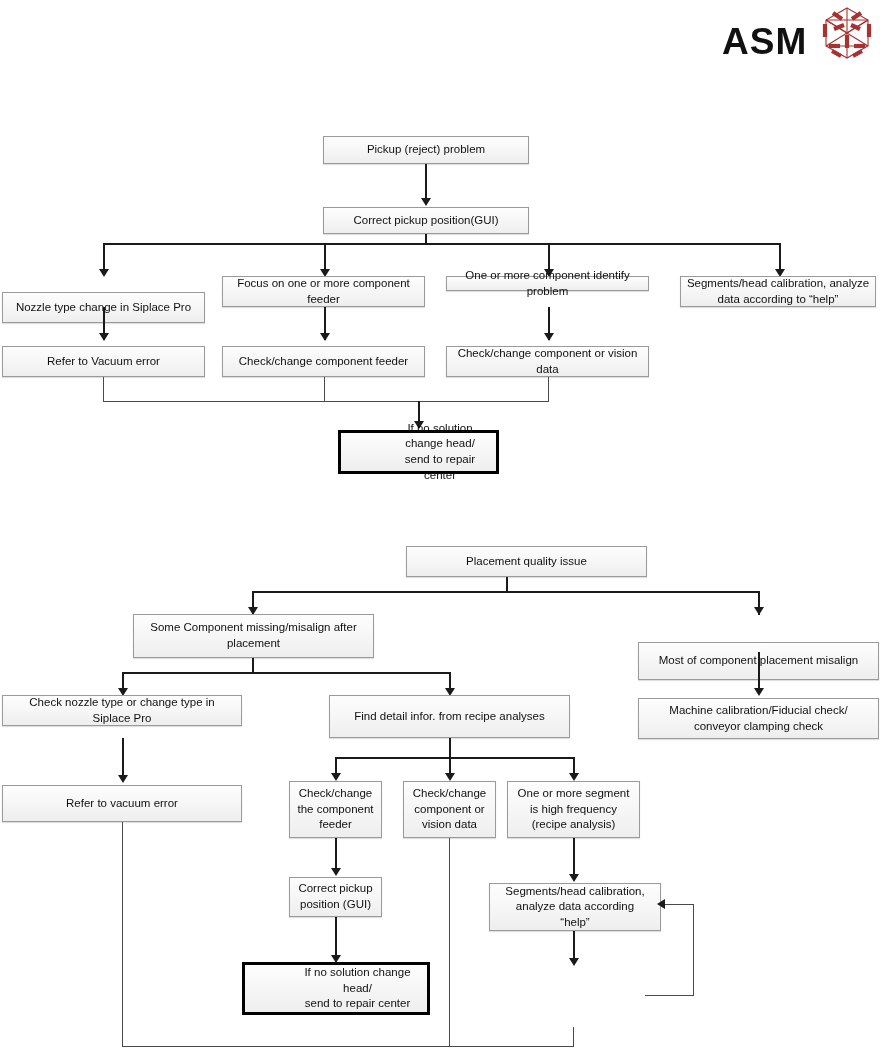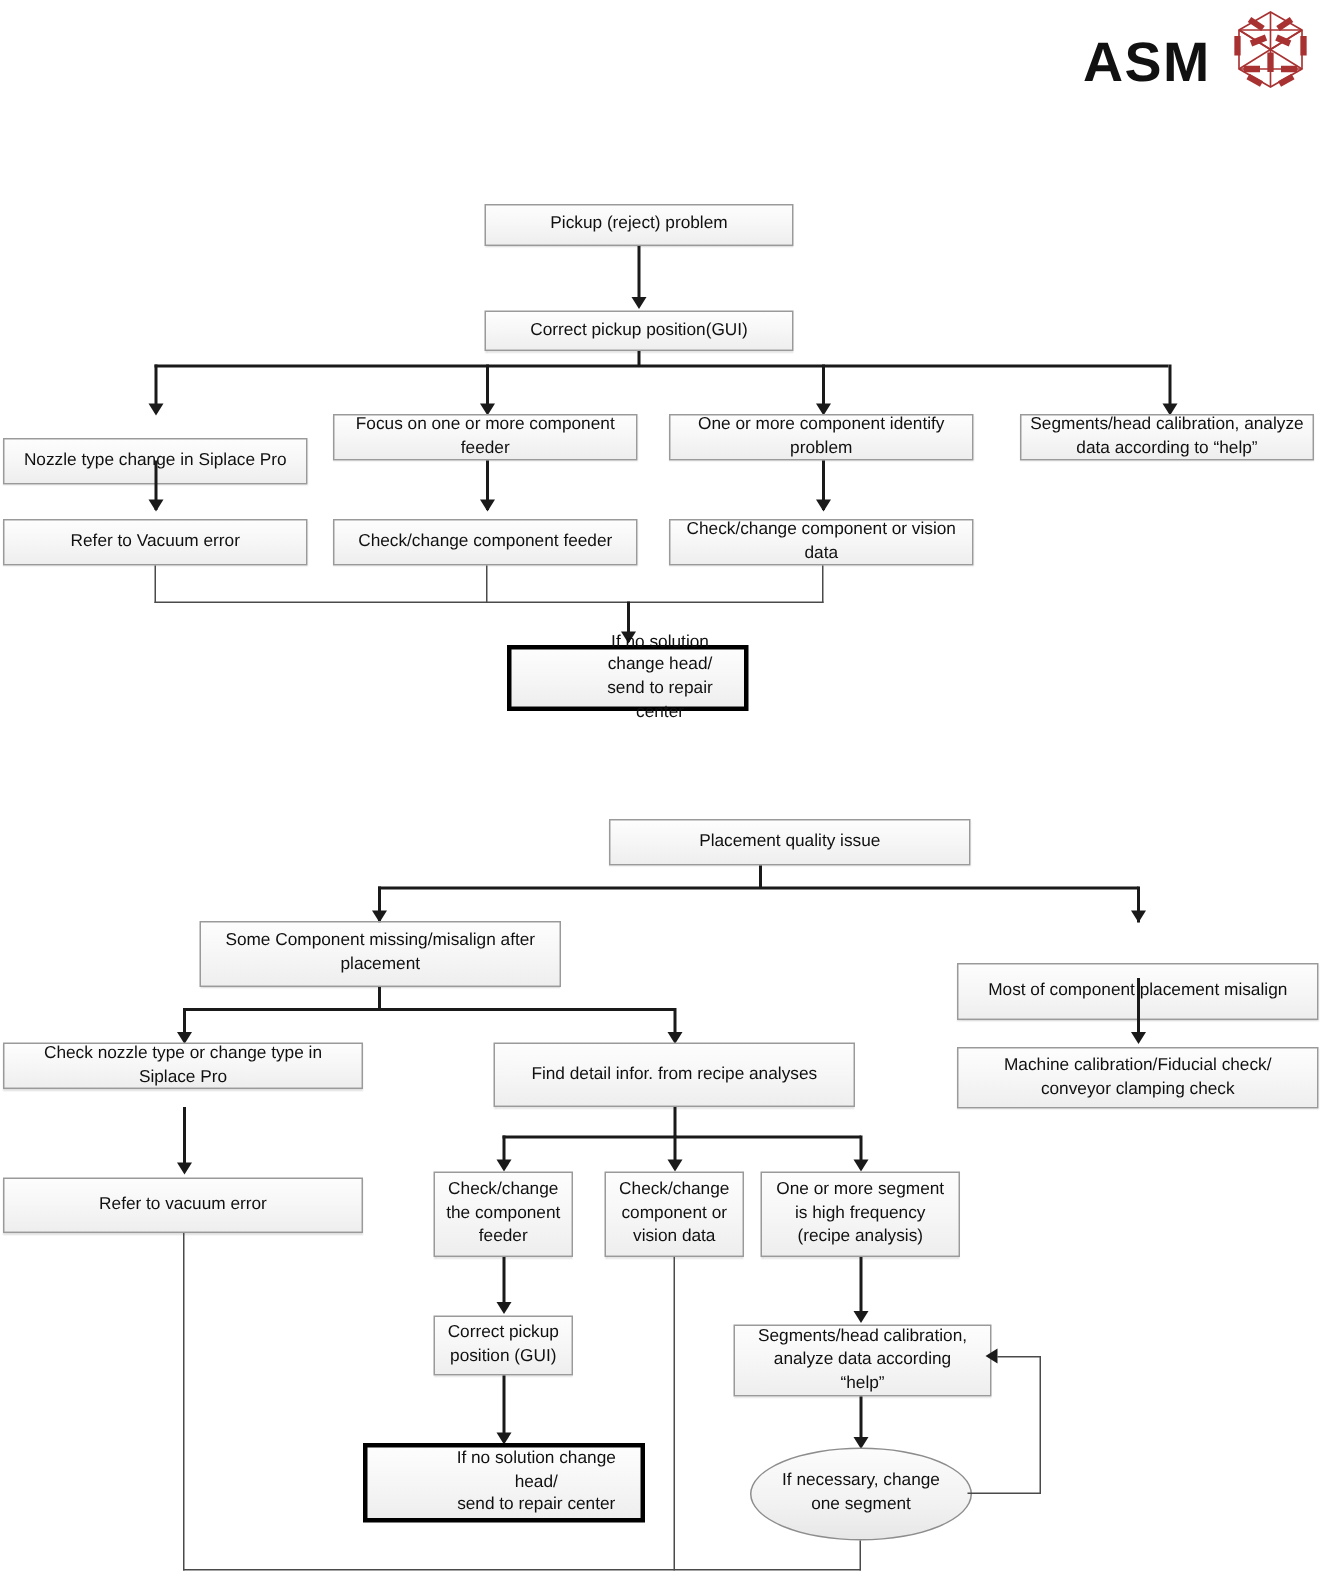--- a/index.html
+++ b/index.html
@@ -143,21 +143,21 @@
   <div class="vline" style="left:779px;top:243px;height:32px;"></div>
   <div class="arrowhead" style="left:775px;top:269px;"></div>
 
   <div class="node" style="left:2px;top:276px;width:203px;height:31px;margin-top:16px;">
     <span>Nozzle type change in Siplace Pro</span>
   </div>
   <div class="node" style="left:222px;top:276px;width:203px;height:31px;">
     <span>Focus on one or more component
 feeder</span>
   </div>
-  <div class="node" style="left:446px;top:276px;width:203px;height:31px;">
+  <div class="node" style="left:446px;top:276px;width:203px;height:15px;">
     <span>One or more component identify
 problem</span>
   </div>
   <div class="node" style="left:680px;top:276px;width:196px;height:31px;">
     <span>Segments/head calibration, analyze
 data according to “help”</span>
   </div>
 
   <div class="vline" style="left:103px;top:307px;height:33px;"></div>
   <div class="arrowhead" style="left:99px;top:333px;"></div>
@@ -278,24 +278,20 @@
   <div class="vline" style="left:573px;top:838px;height:42px;"></div>
   <div class="arrowhead" style="left:569px;top:874px;"></div>
   <div class="node" style="left:489px;top:883px;width:172px;height:48px;">
     <span>Segments/head calibration,
 analyze data according
 “help”</span>
   </div>
 
   <div class="vline" style="left:573px;top:931px;height:33px;"></div>
   <div class="arrowhead" style="left:569px;top:958px;"></div>
-  <div class="node ellipse" style="left:500px;top:965px;width:148px;height:62px;">
-    <span>If necessary, change
-one segment</span>
-  </div>
 
   <div class="hline thin" style="left:645px;top:995px;width:49px;"></div>
   <div class="vline thin" style="left:693px;top:904px;height:92px;"></div>
   <div class="hline thin" style="left:665px;top:904px;width:29px;"></div>
   <div class="arrowhead left" style="left:657px;top:899px;"></div>
 
   <div class="vline thin" style="left:122px;top:822px;height:225px;"></div>
   <div class="vline thin" style="left:449px;top:838px;height:209px;"></div>
   <div class="vline thin" style="left:573px;top:1027px;height:20px;"></div>
   <div class="hline thin" style="left:122px;top:1046px;width:452px;"></div>

